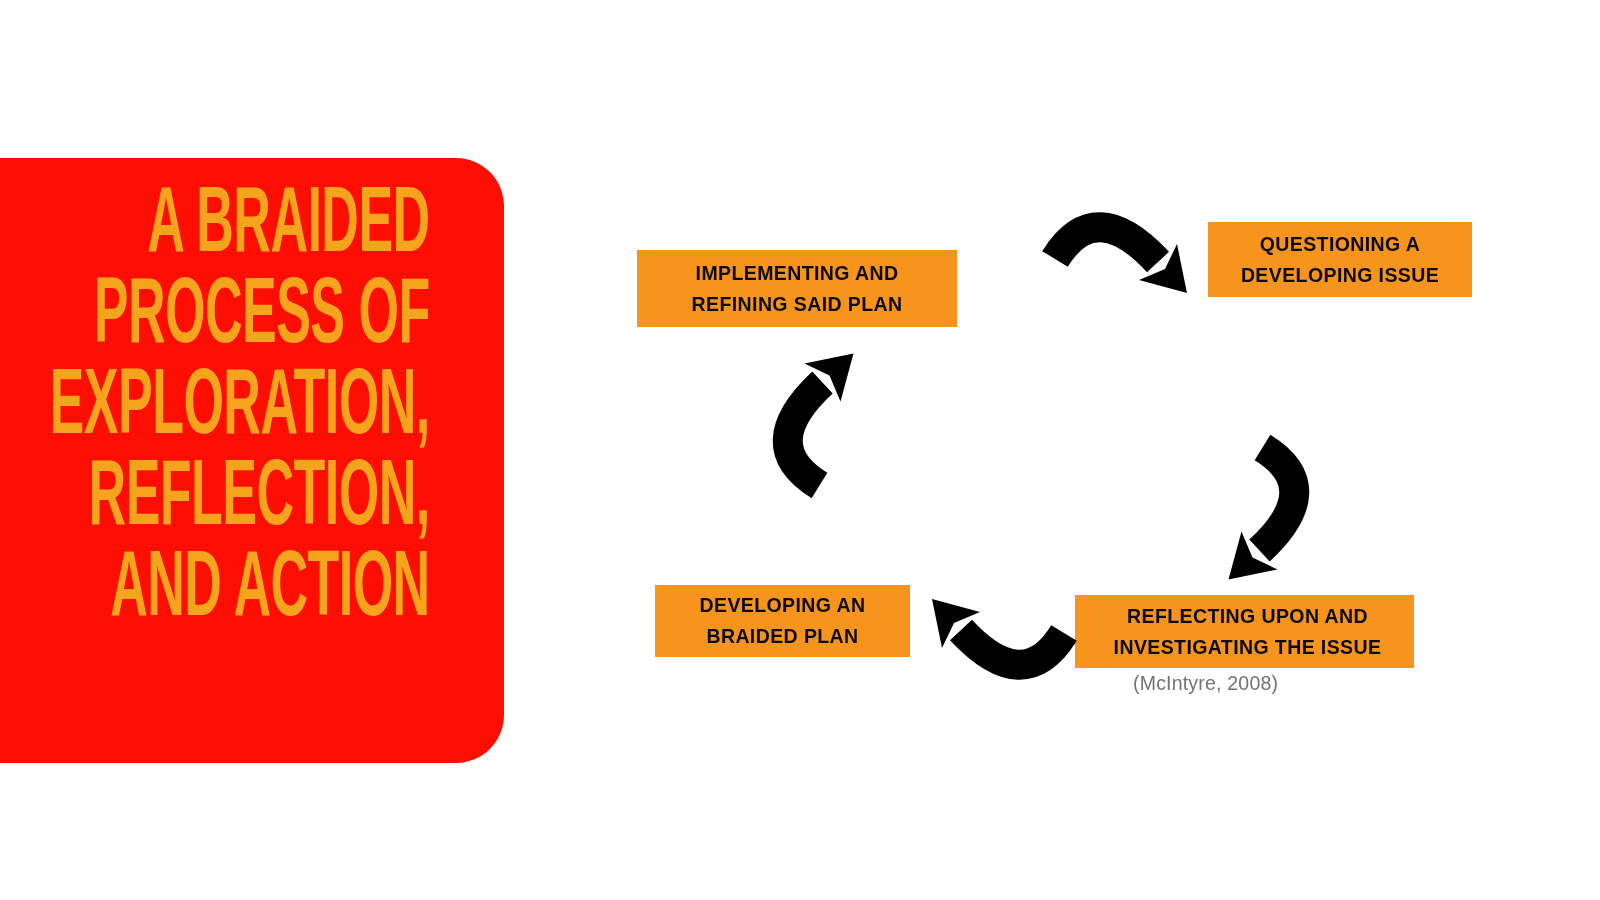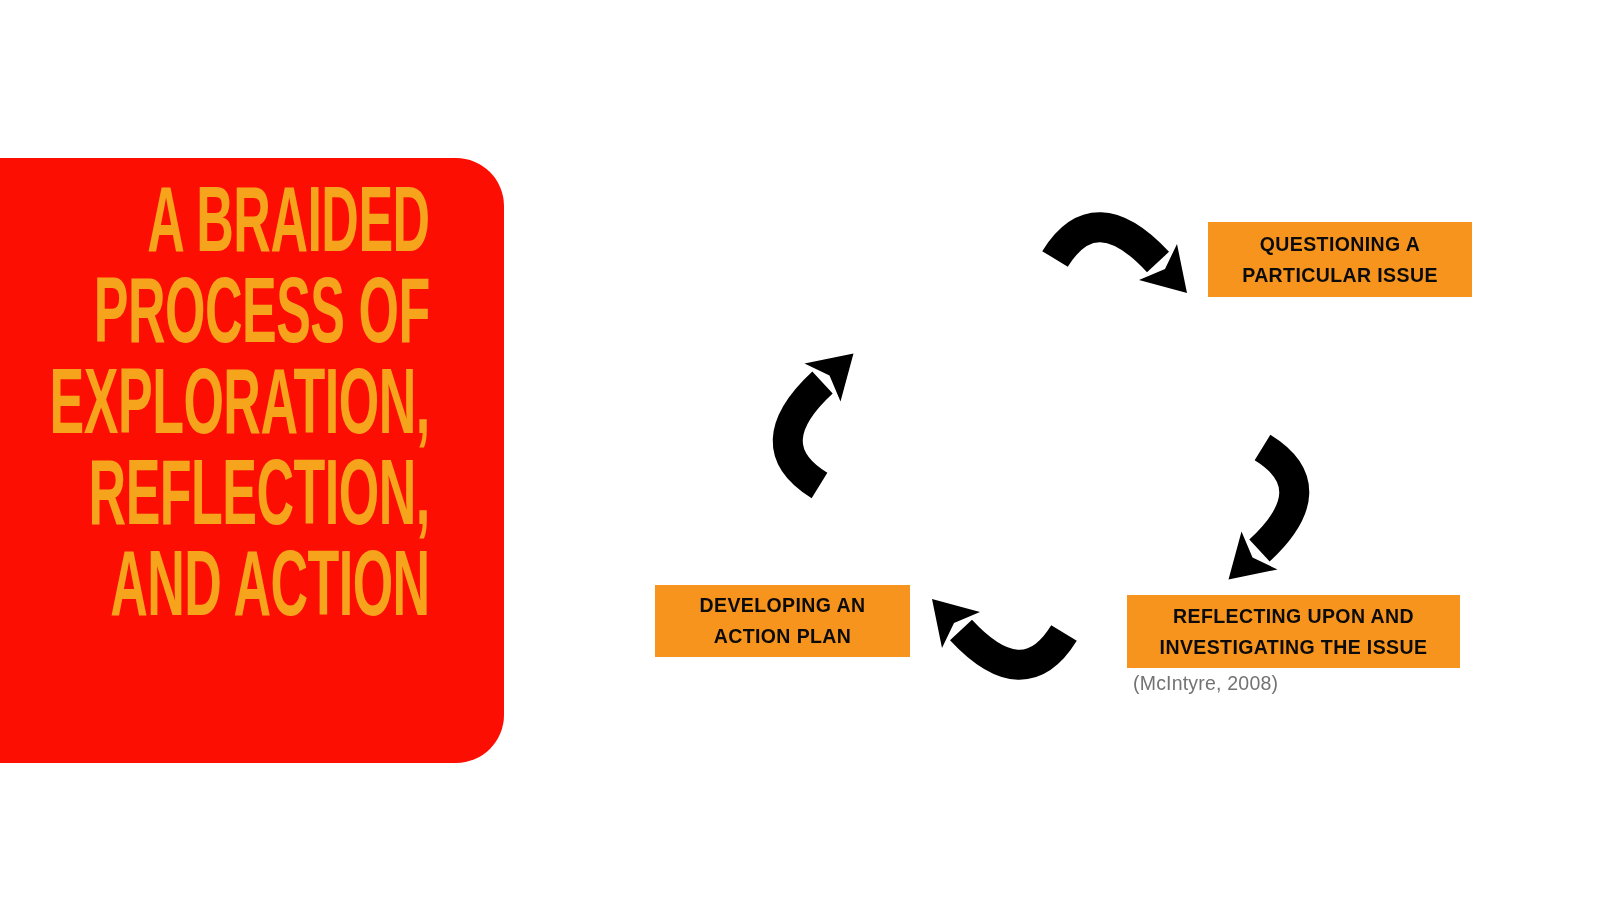--- a/index.html
+++ b/index.html
@@ -25,21 +25,21 @@
 
   
   .step-box{
     position:absolute;background:#F7941E;color:#0B0B0B;
     display:flex;flex-direction:column;align-items:center;justify-content:center;
     font-weight:bold;font-size:19.5px;line-height:31px;letter-spacing:0.4px;
     text-align:center;
   }
   .box-implementing{left:637px;top:250px;width:320px;height:77px;}
   .box-questioning {left:1208px;top:222px;width:264px;height:75px;}
-  .box-reflecting  {left:1127px;top:595px;width:333px;height:73px;}
+  .box-reflecting  {left:1075px;top:595px;width:333px;height:73px;padding-left:6px;}
   .box-developing  {left:655px;top:585px;width:255px;height:72px;}
 
   
   .arrow{position:absolute;width:165px;height:110px;}
   .arrow svg{width:100%;height:100%;display:block;}
   .arrow-top   {left:1040px;top:204px;}
   .arrow-right {left:1180px;top:460px;transform:rotate(90deg);}
   .arrow-bottom{left:914px; top:578px;transform:rotate(180deg);}
   .arrow-left  {left:737px; top:363px;transform:rotate(270deg);}
 
@@ -56,34 +56,38 @@
   <div class="red-panel">
     <div class="panel-title">
       <div>A BRAIDED</div>
       <div>PROCESS OF</div>
       <div>EXPLORATION,</div>
       <div>REFLECTION,</div>
       <div>AND ACTION</div>
     </div>
   </div>
 
+  <div class="step-box box-implementing">
+    <div>IMPLEMENTING AND</div>
+    <div>REFINING SAID PLAN</div>
+  </div>
 
   <div class="step-box box-questioning">
     <div>QUESTIONING A</div>
-    <div>PARTICULAR ISSUE</div>
+    <div>DEVELOPING ISSUE</div>
   </div>
 
   <div class="step-box box-reflecting">
     <div>REFLECTING UPON AND</div>
     <div>INVESTIGATING THE ISSUE</div>
   </div>
 
   <div class="step-box box-developing">
     <div>DEVELOPING AN</div>
-    <div>ACTION PLAN</div>
+    <div>BRAIDED PLAN</div>
   </div>
 
   <div class="arrow arrow-top">
     <svg viewBox="0 0 165 110" xmlns="http://www.w3.org/2000/svg" aria-hidden="true">
       <path d="M15 55 Q 55 -10 118 58" fill="none" stroke="#000000" stroke-width="30"></path>
       <polygon points="147,89 99,76 125,65 137,40" fill="#000000"></polygon>
     </svg>
   </div>
 
   <div class="arrow arrow-right">

